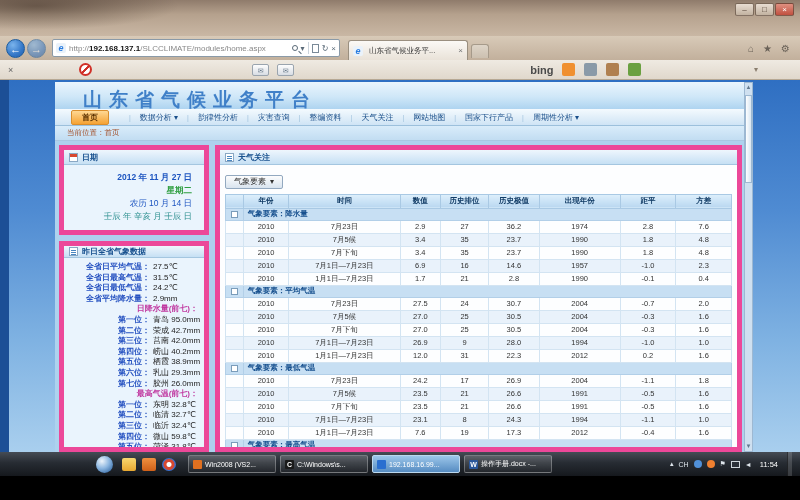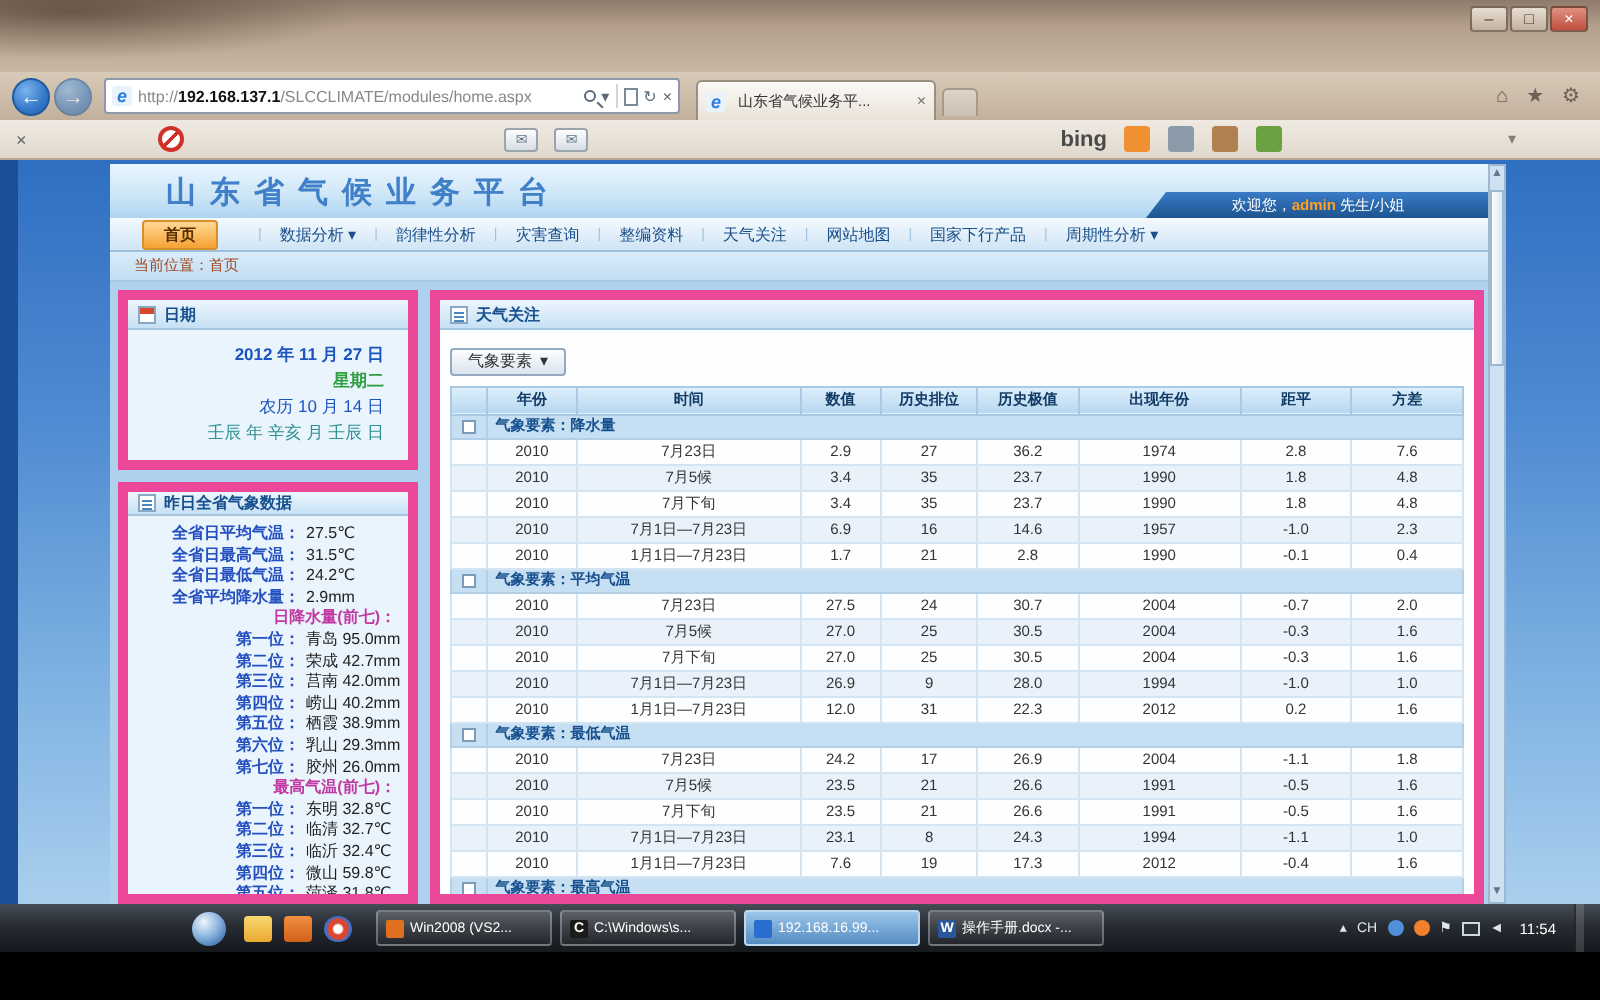--- a/index.html
+++ b/index.html
@@ -58,21 +58,21 @@
   .tb-caret { margin-left:auto; margin-right:42px; color:#8a7e6e; font-size:8px; }
 
   
   .page { position:absolute; top:80px; left:0; width:800px; height:372px;
     background:linear-gradient(180deg,#2f6fc2 0%,#4f8bd2 35%,#7fb2e2 70%,#a9cfee 100%); overflow:hidden; }
   .left-edge { position:absolute; left:0; top:0; width:9px; height:100%; background:#1c4f96; }
   .site { position:absolute; left:55px; top:2px; width:690px; bottom:0; display:flex; flex-direction:column;
     background:#aed2ee; }
   .site-header { position:relative; height:27px; flex:none;
     background:linear-gradient(180deg,#eaf5fd 0%,#cfe7f8 55%,#aed4f0 100%); overflow:hidden; }
-  .site-title { position:absolute; left:28px; top:5px; font-size:15px; font-weight:bold; color:#4080c8;
+  .site-title { position:absolute; left:28px; top:5px; font-size:19px; font-weight:bold; color:#4080c8;
     letter-spacing:7px; }
   .welcome { position:absolute; right:0; bottom:0; height:13px; width:172px;
     background:linear-gradient(180deg,#3a7cc8,#1c548e); clip-path:polygon(10px 0,100% 0,100% 100%,0 100%);
     color:#fff; font-size:7.5px; line-height:13px; text-align:center; }
   .welcome b { color:#ffa020; }
 
   .menu { height:17px; flex:none; display:flex; align-items:center; padding-left:16px;
     background:linear-gradient(180deg,#f4fafe,#cfe4f5); border-bottom:1px solid #9cc0dc; }
   .menu-item { font-size:8px; color:#1a4f8a; padding:0 9px; white-space:nowrap; }
   .menu-item.active { background:linear-gradient(#ffd894,#f5a233); border:1px solid #d98e2e; border-radius:2px;
@@ -211,21 +211,20 @@
     </span>
     <span class="tb-caret">▾</span>
   </div>
 
   <div class="page">
     <div class="left-edge"></div>
 
     <div class="site">
       <div class="site-header">
         <div class="site-title">山东省气候业务平台</div>
-        <div class="welcome"><span>欢迎您，</span><b>admin</b><span> 先生/小姐</span></div>
       </div>
 
       <div class="menu" id="menu">
           <span class="menu-item active">首页</span>
           <span class="menu-sep">|</span>
           <span class="menu-item">数据分析 ▾</span>
           <span class="menu-sep">|</span>
           <span class="menu-item">韵律性分析</span>
           <span class="menu-sep">|</span>
           <span class="menu-item">灾害查询</span>

